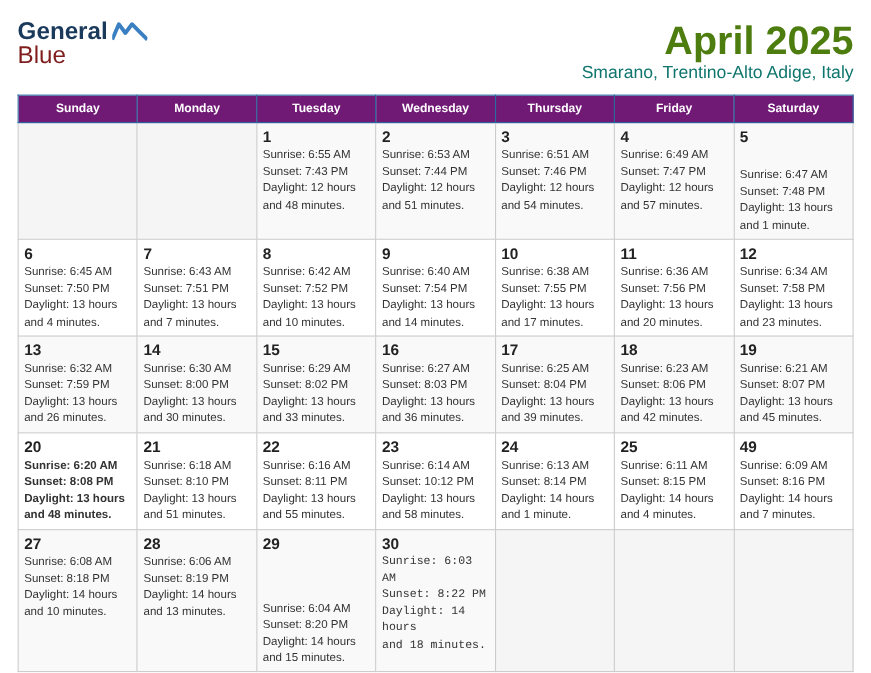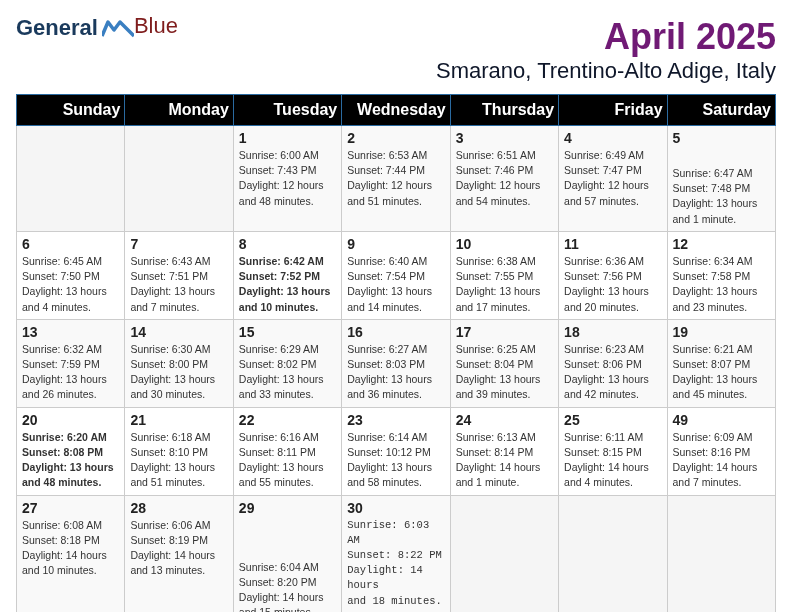--- a/index.html
+++ b/index.html
@@ -11,46 +11,46 @@
       padding: 16px;
     }
     .header-area {
       display: flex;
       justify-content: space-between;
       align-items: flex-start;
       margin-bottom: 10px;
     }
     .logo {
       display: flex;
-      flex-direction: row;
+      flex-direction: column;
       align-items: flex-start;
     }
     .title-area {
       text-align: right;
     }
     .calendar-title {
       font-size: 36px;
       font-weight: bold;
-      color: #701a75;
+      color: #4d7c0f;
     }
     .calendar-subtitle {
-      font-size: 22px;
-      color: #0f172a;
+      font-size: 16px;
+      color: #0f766e;
     }
     table {
       width: 100%;
       border-collapse: collapse;
       font-size: 11px;
     }
     thead tr th {
-      background-color: #000000;
+      background-color: #701a75;
       color: #fff;
       padding: 6px 4px;
-      text-align: right;
-      font-size: 16px;
+      text-align: center;
+      font-size: 11px;
       font-weight: bold;
       border: 1px solid #2a6aa0;
     }
     tbody tr td {
       border: 1px solid #ccc;
       vertical-align: top;
       padding: 4px 5px;
       min-height: 80px;
       width: 14.28%;
       background: #fff;
@@ -106,21 +106,21 @@
         <th>Friday</th>
         <th>Saturday</th>
       </tr>
   </thead>
   <tbody id="calendar-body">
   <tr>
         <td class="empty-cell"></td>
         <td class="empty-cell"></td>
         <td>
           <span class="day-number">1</span>
-          <div class="day-info" style="white-space: pre-line;">Sunrise: 6:00 AM
+          <div class="day-info" style="white-space: pre-line;">Sunrise: 6:55 AM
 Sunset: 7:43 PM
 Daylight: 12 hours
 and 48 minutes.</div>
         </td>
         <td>
           <span class="day-number">2</span>
           <div class="day-info" style="white-space: pre-line;">Sunrise: 6:53 AM
 Sunset: 7:44 PM
 Daylight: 12 hours
 and 51 minutes.</div>
@@ -157,21 +157,21 @@
         </td>
         <td>
           <span class="day-number">7</span>
           <div class="day-info" style="white-space: pre-line;">Sunrise: 6:43 AM
 Sunset: 7:51 PM
 Daylight: 13 hours
 and 7 minutes.</div>
         </td>
         <td>
           <span class="day-number">8</span>
-          <div class="day-info" style="white-space: pre-line; font-weight: bold;">Sunrise: 6:42 AM
+          <div class="day-info" style="white-space: pre-line;">Sunrise: 6:42 AM
 Sunset: 7:52 PM
 Daylight: 13 hours
 and 10 minutes.</div>
         </td>
         <td>
           <span class="day-number">9</span>
           <div class="day-info" style="white-space: pre-line;">Sunrise: 6:40 AM
 Sunset: 7:54 PM
 Daylight: 13 hours
 and 14 minutes.</div>

